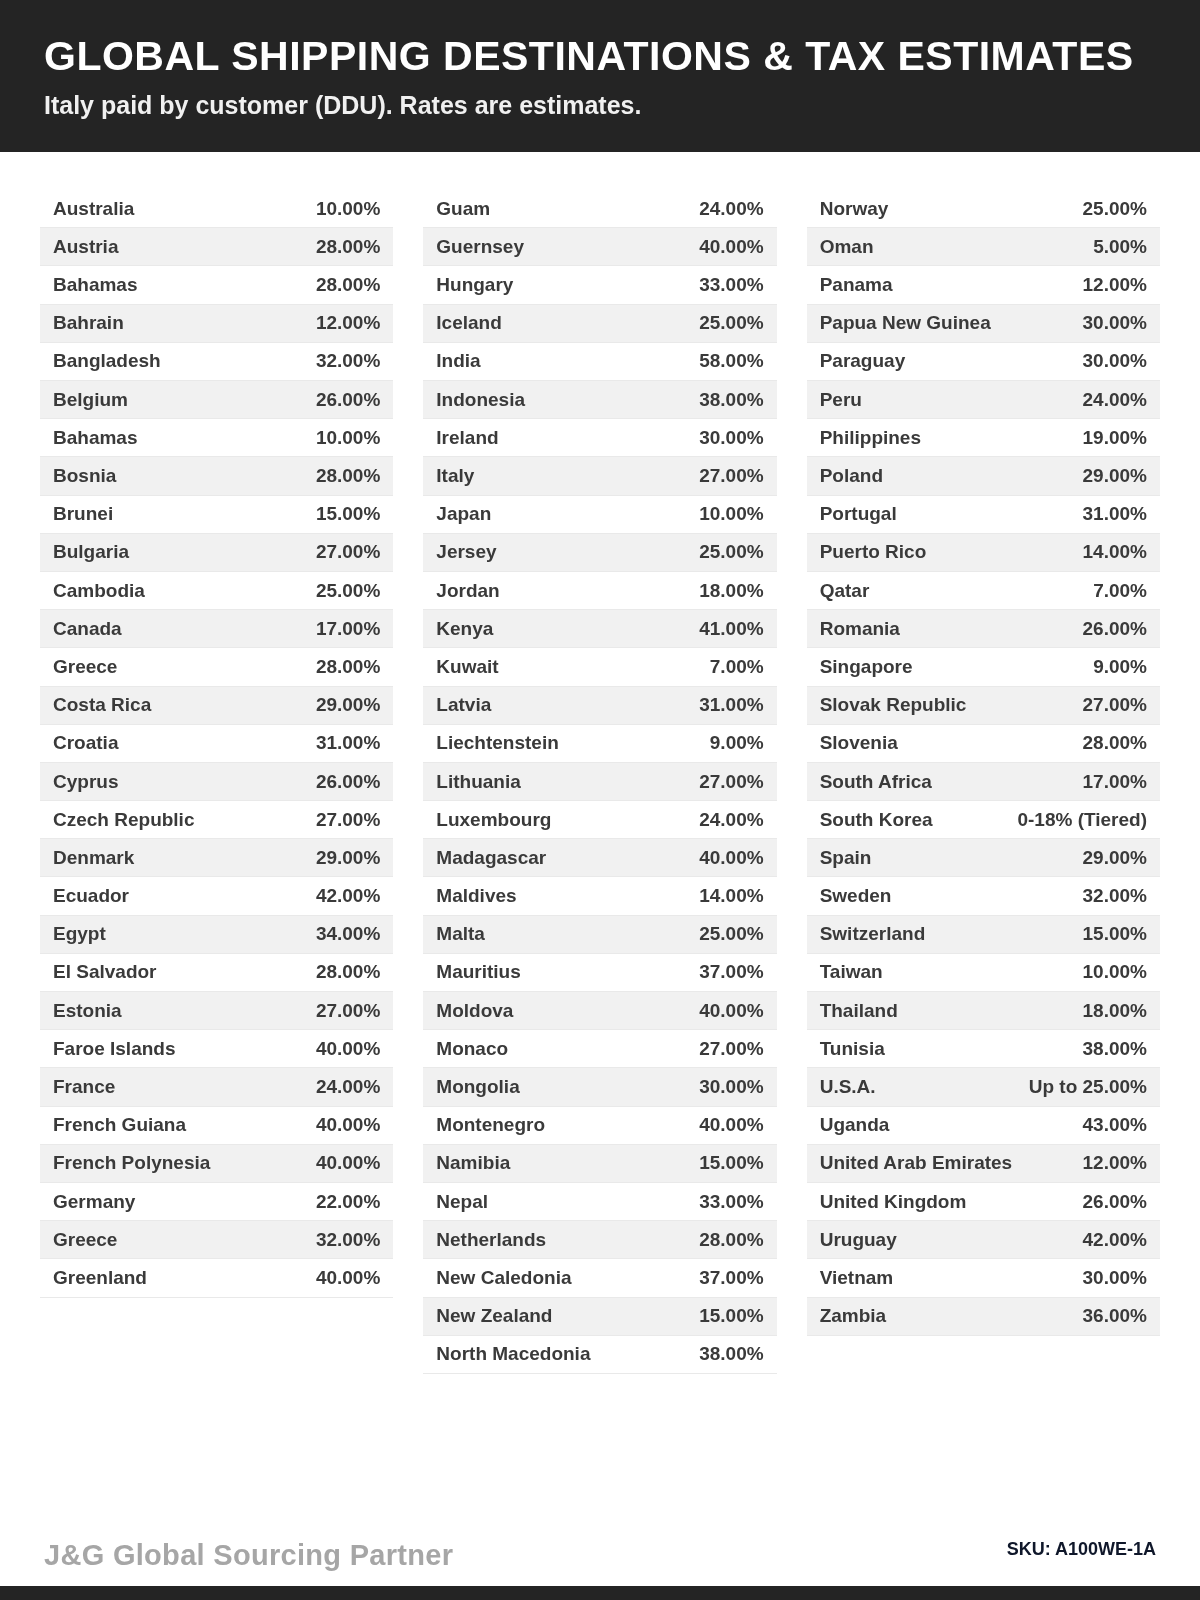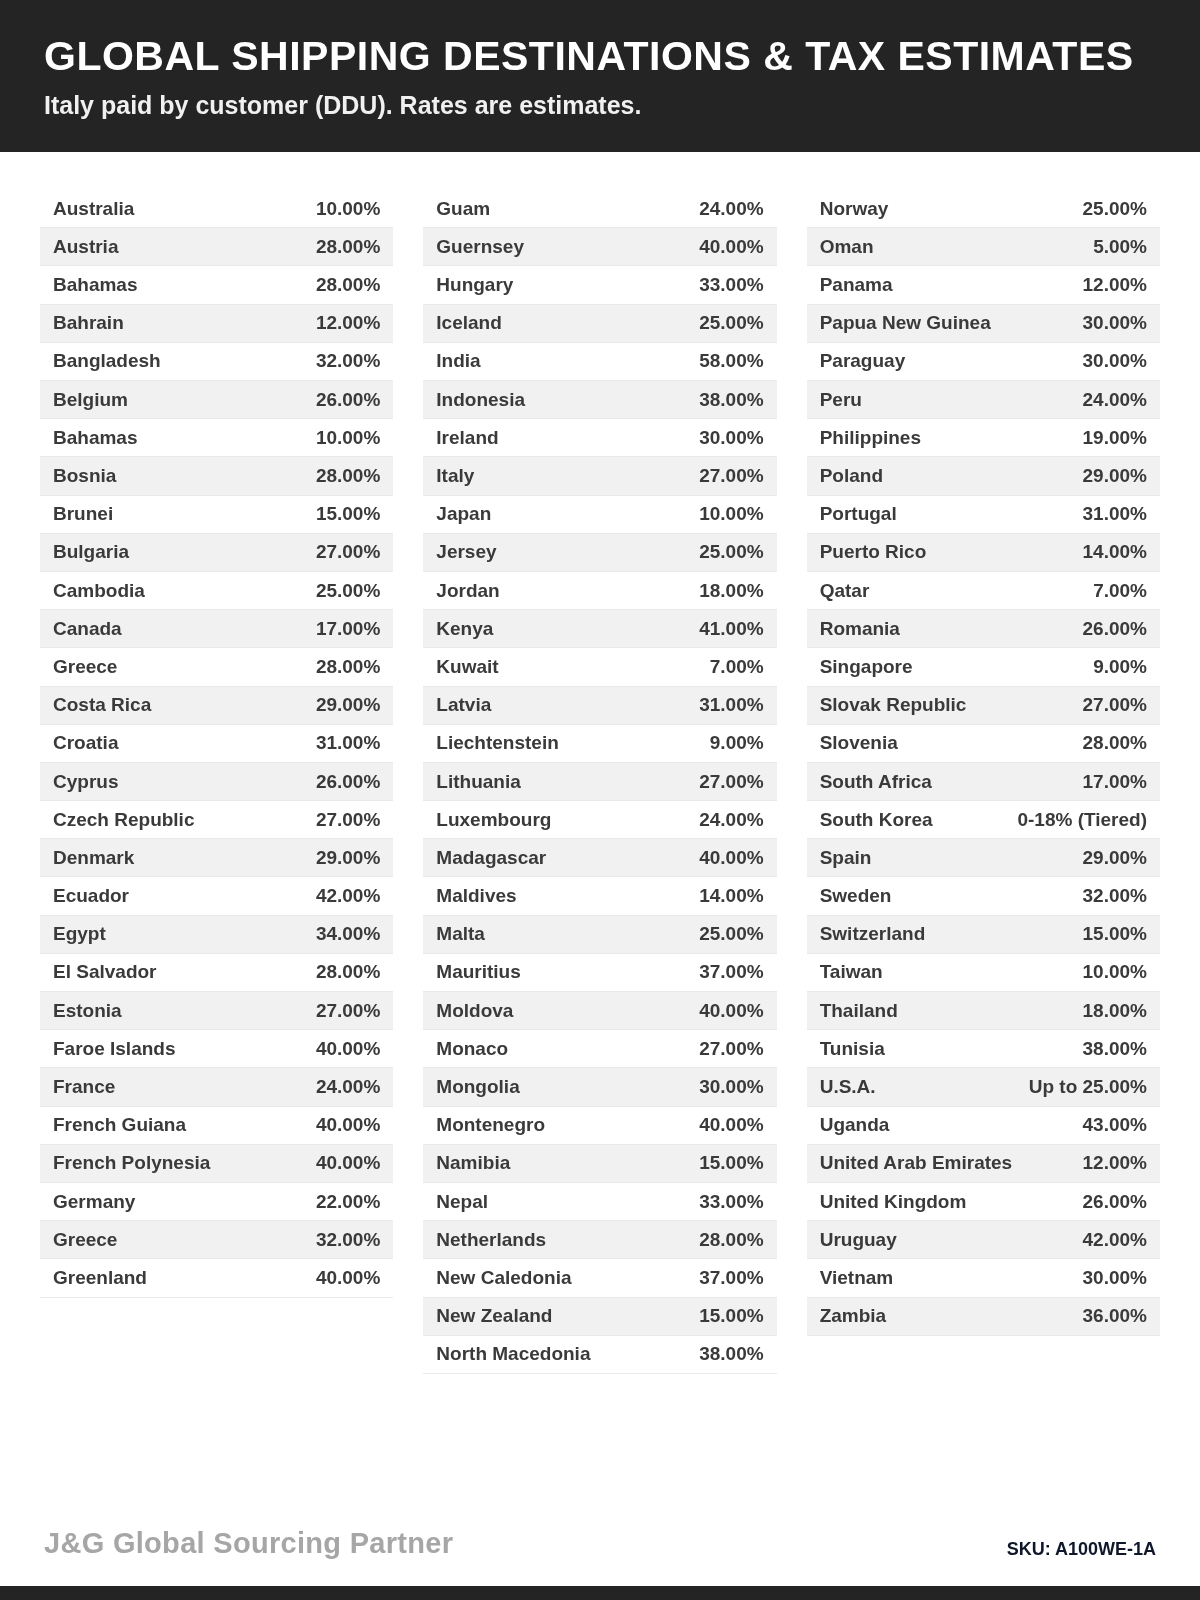--- a/index.html
+++ b/index.html
@@ -51,25 +51,24 @@
     font-size:19px;
     font-weight:700;
     color:var(--row-text,#3a3a3a);
     background:#ffffff;
   }
   .col .row:nth-of-type(even){ background:var(--stripe,#f1f1f1); }
   .country{ white-space:nowrap; }
   .rate{ white-space:nowrap; text-align:right; }
   .footer{
     position:absolute;
-    left:0; right:0; bottom:40px;
+    left:0; right:0; bottom:28px;
     padding:0 44px;
     display:flex;
     justify-content:space-between;
-    align-items:flex-end;
   }
   .brand{
     font-size:29px;
     font-weight:800;
     color:#a6a6a6;
     letter-spacing:0.3px;
   }
   .sku{
     font-size:18px;
     font-weight:700;

